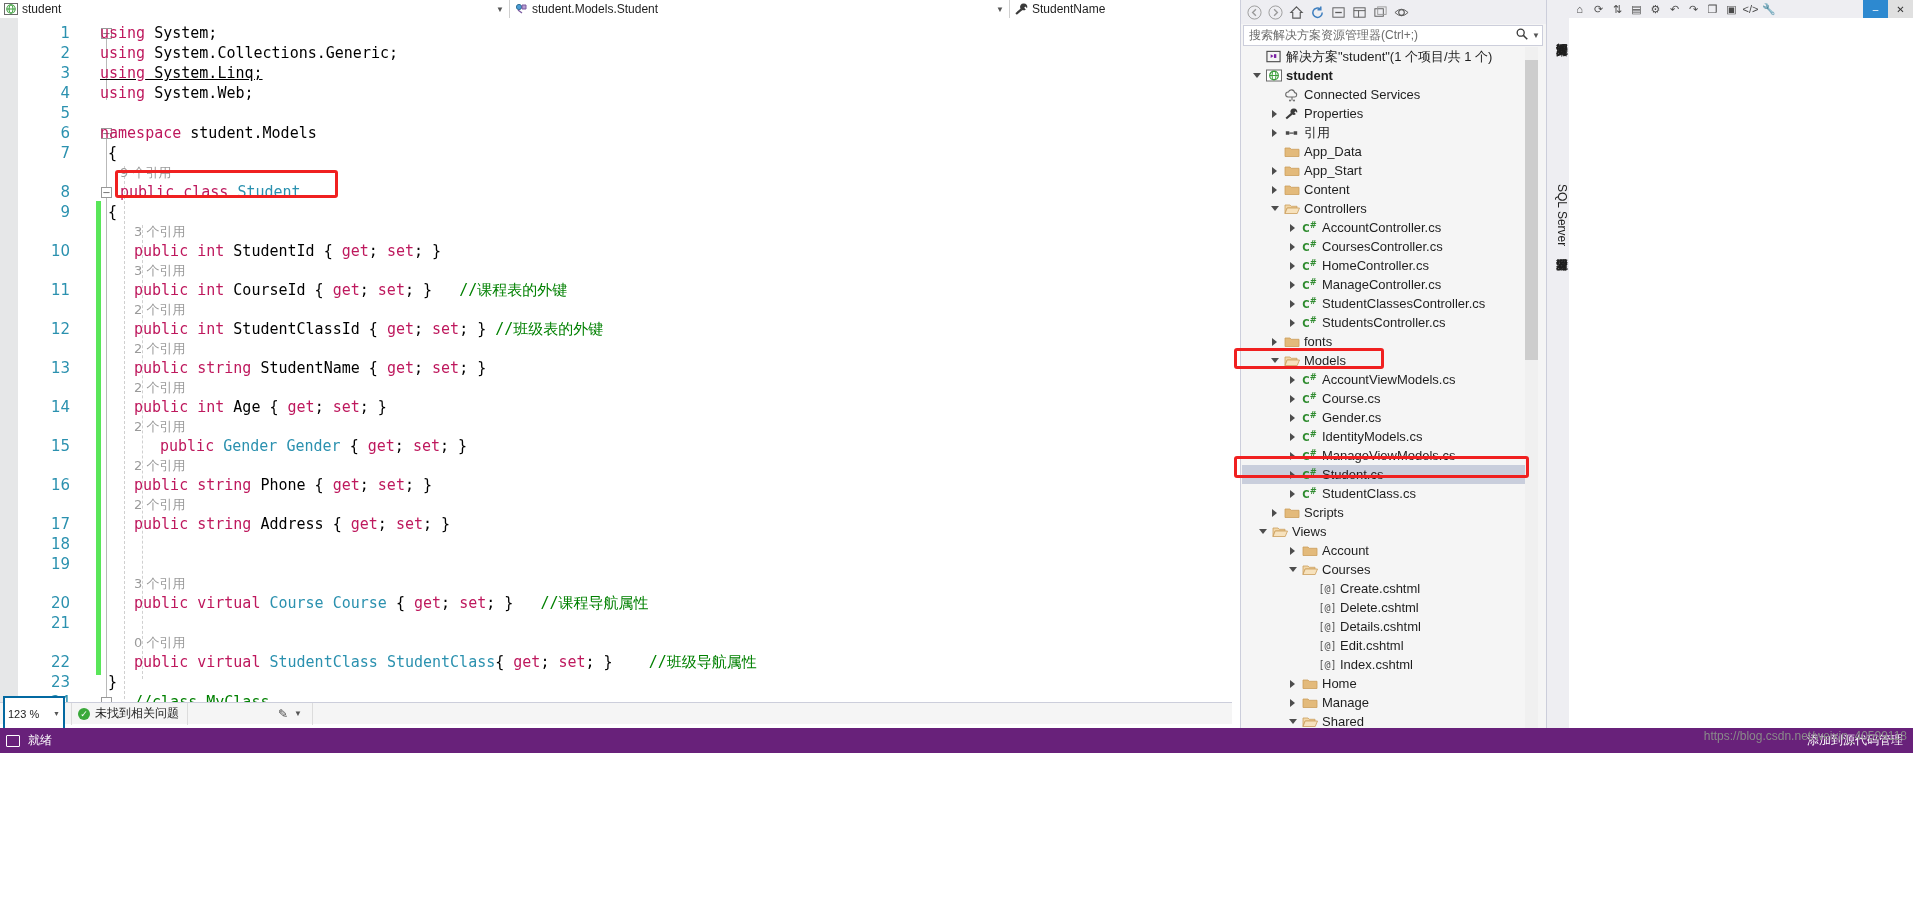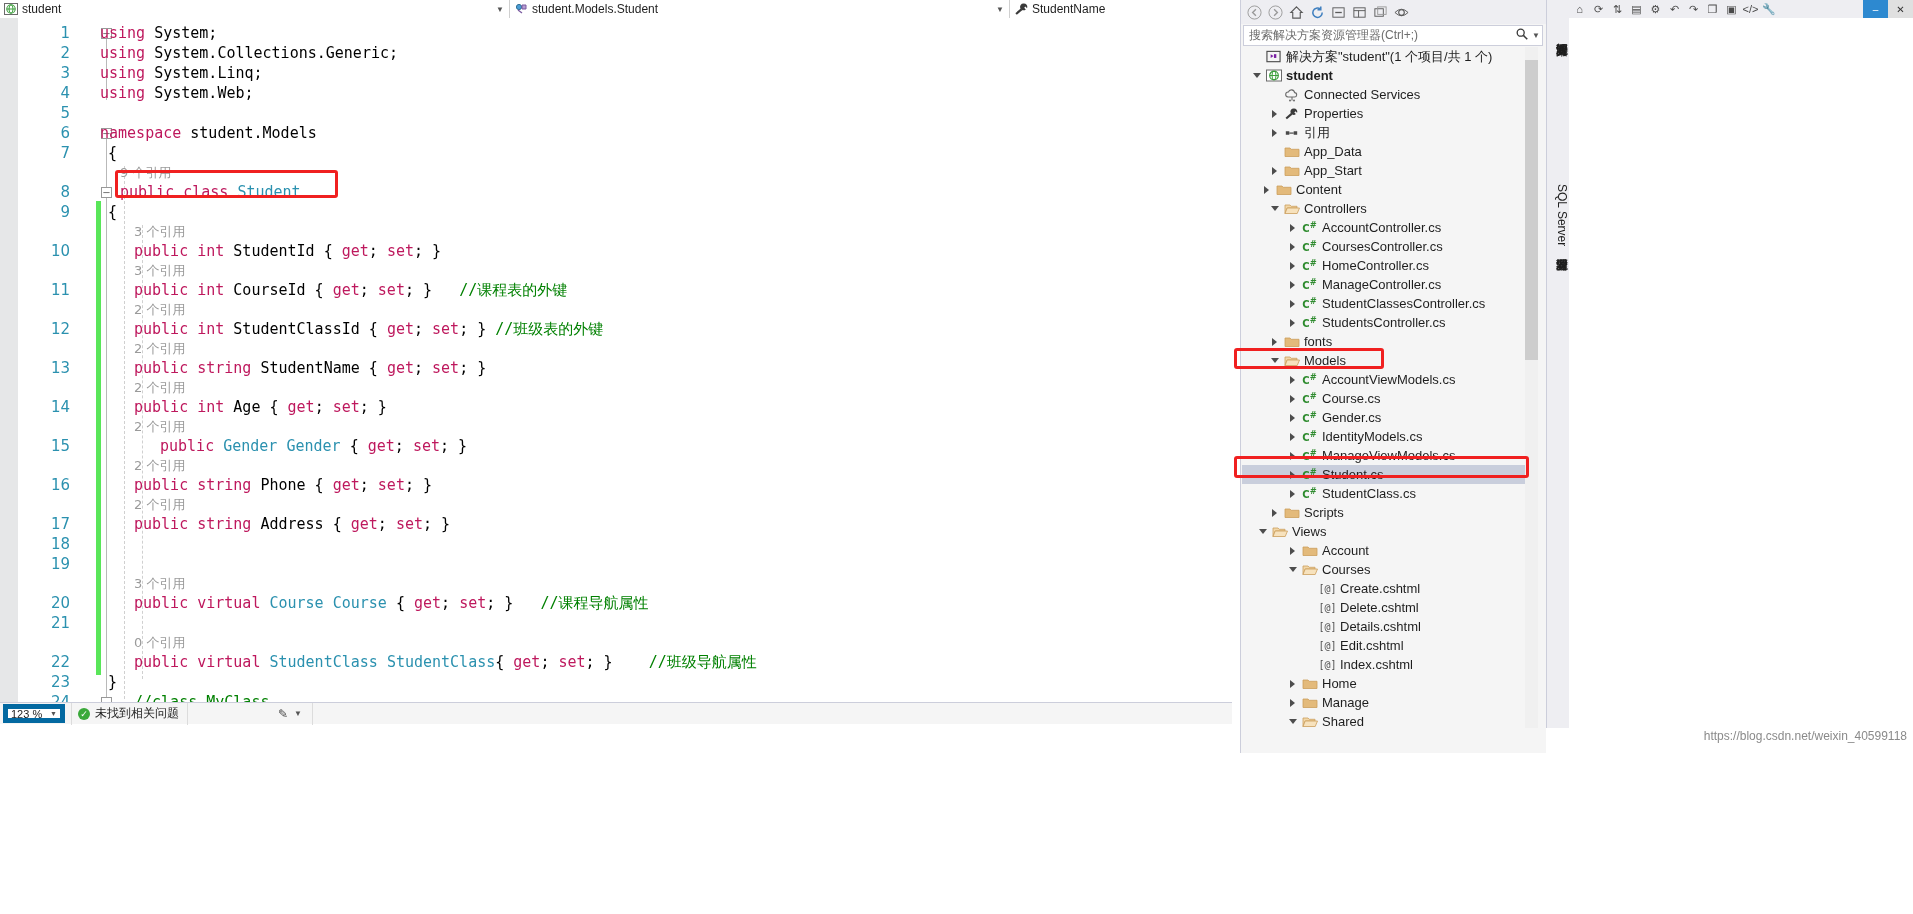--- a/index.html
+++ b/index.html
@@ -127,22 +127,22 @@
   .ed-status {
     position: absolute;
     left: 0; top: 702px;
     width: 1232px; height: 22px;
     background: #f5f5f5;
     border-top: 1px solid #cccedb;
     display: flex; align-items: center;
     font-size: 12px; color: #1e1e1e;
   }
   .zoom-box {
-    width: 62px; height: 19px; margin-left: 3px;
-    border: 5px solid #0369a1; background: #ffffff;
+    width: 62px; height: 36px; margin-left: 3px;
+    border: 2px solid #0369a1; background: #ffffff;
     display: flex; align-items: center; justify-content: space-between;
     padding: 0 3px; font-size: 11px;
   }
   .zoom-box .dd { font-size: 7px; color: #555; }
   .err-cell {
     display: flex; align-items: center;
     height: 22px; padding: 0 8px 0 6px;
     border-left: 1px solid #dcdcdc; border-right: 1px solid #dcdcdc;
     margin-left: 6px; gap: 5px;
   }
@@ -362,21 +362,21 @@
         <div class="vline" style="left: 88px; top: 10px; height: 72px;"></div>
         <div class="vline" style="left: 88px; top: 110px; height: 599px;"></div>
         <div class="guide" style="left: 106px; top: 148px; height: 533px;"></div>
         <div class="guide" style="left: 124px; top: 207px; height: 454px;"></div>
         <div class="ln" style="top: 6px;">1</div>
         <div class="outline-box" style="top: 10px; left: 83px;">−</div>
         <div class="codeline" style="top: 6px; left: 82px;"><span class="kw">using</span> System;</div>
         <div class="ln" style="top: 26px;">2</div>
         <div class="codeline" style="top: 26px; left: 82px;"><span class="kw">using</span> System.Collections.Generic;</div>
         <div class="ln" style="top: 46px;">3</div>
-        <div class="codeline" style="top: 46px; left: 82px;"><span class="kw">using</span> System.Linq;</div>
+        <div class="codeline" style="top: 46px; left: 82px; text-decoration: underline;"><span class="kw">using</span> System.Linq;</div>
         <div class="ln" style="top: 66px;">4</div>
         <div class="codeline" style="top: 66px; left: 82px;"><span class="kw">using</span> System.Web;</div>
         <div class="ln" style="top: 86px;">5</div>
         <div class="ln" style="top: 106px;">6</div>
         <div class="outline-box" style="top: 110px; left: 83px;">−</div>
         <div class="codeline" style="top: 106px; left: 82px;"><span class="kw">namespace</span> student.Models</div>
         <div class="ln" style="top: 126px;">7</div>
         <div class="codeline" style="top: 126px; left: 90px;">{</div>
         <div class="ln" style="top: 165px;">8</div>
         <div class="refs" style="top: 146px; left: 102px;">9 个引用</div>
@@ -581,21 +581,21 @@
             <span class="tw">
               <span class="arrow-c"></span>
             </span>
             <span class="ticon">
               <svg width="16" height="13" viewBox="0 0 16 13">
                 <path d="M1 3 L6 3 L7.2 4.3 L15 4.3 L15 11.5 L1 11.5 Z" fill="#e3ba7b" stroke="#cb9e5c" stroke-width="0.8"></path>
               </svg>
             </span>
             <span>App_Start</span>
           </div>
-          <div class="trow" style="padding-left: 16px;">
+          <div class="trow" style="padding-left: 24px;">
             <span class="tw">
               <span class="arrow-c"></span>
             </span>
             <span class="ticon">
               <svg width="16" height="13" viewBox="0 0 16 13">
                 <path d="M1 3 L6 3 L7.2 4.3 L15 4.3 L15 11.5 L1 11.5 Z" fill="#e3ba7b" stroke="#cb9e5c" stroke-width="0.8"></path>
               </svg>
             </span>
             <span>Content</span>
           </div>
@@ -875,16 +875,23 @@
     <div class="vtabs">
       <div class="vtab" style="top:30px;">解决方案资源管理器</div>
       <div class="vtab" style="top:180px;">SQL Server 对象资源管理器</div>
     </div>
   </div>
 
   <div class="annot" style="left:115px; top:170px; width:223px; height:28px;"></div>
   <div class="annot" style="left:1234px; top:348px; width:150px; height:21px;"></div>
   <div class="annot" style="left:1234px; top:456px; width:295px; height:22px;"></div>
 
+  <div class="appstatus">
+    <span class="ready-ico"></span>
+    <span>就绪</span>
+    <span class="right">
+      <span>添加到源代码管理</span>
+    </span>
+  </div>
 
   <div class="watermark">https://blog.csdn.net/weixin_40599118</div>
   <div class="below"></div>
 </div>
 
 </body></html>

